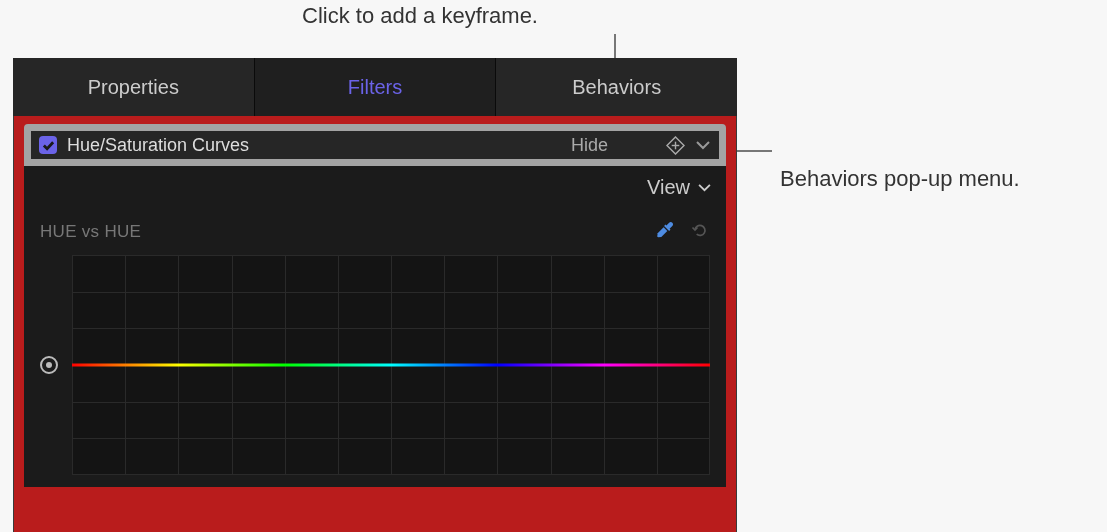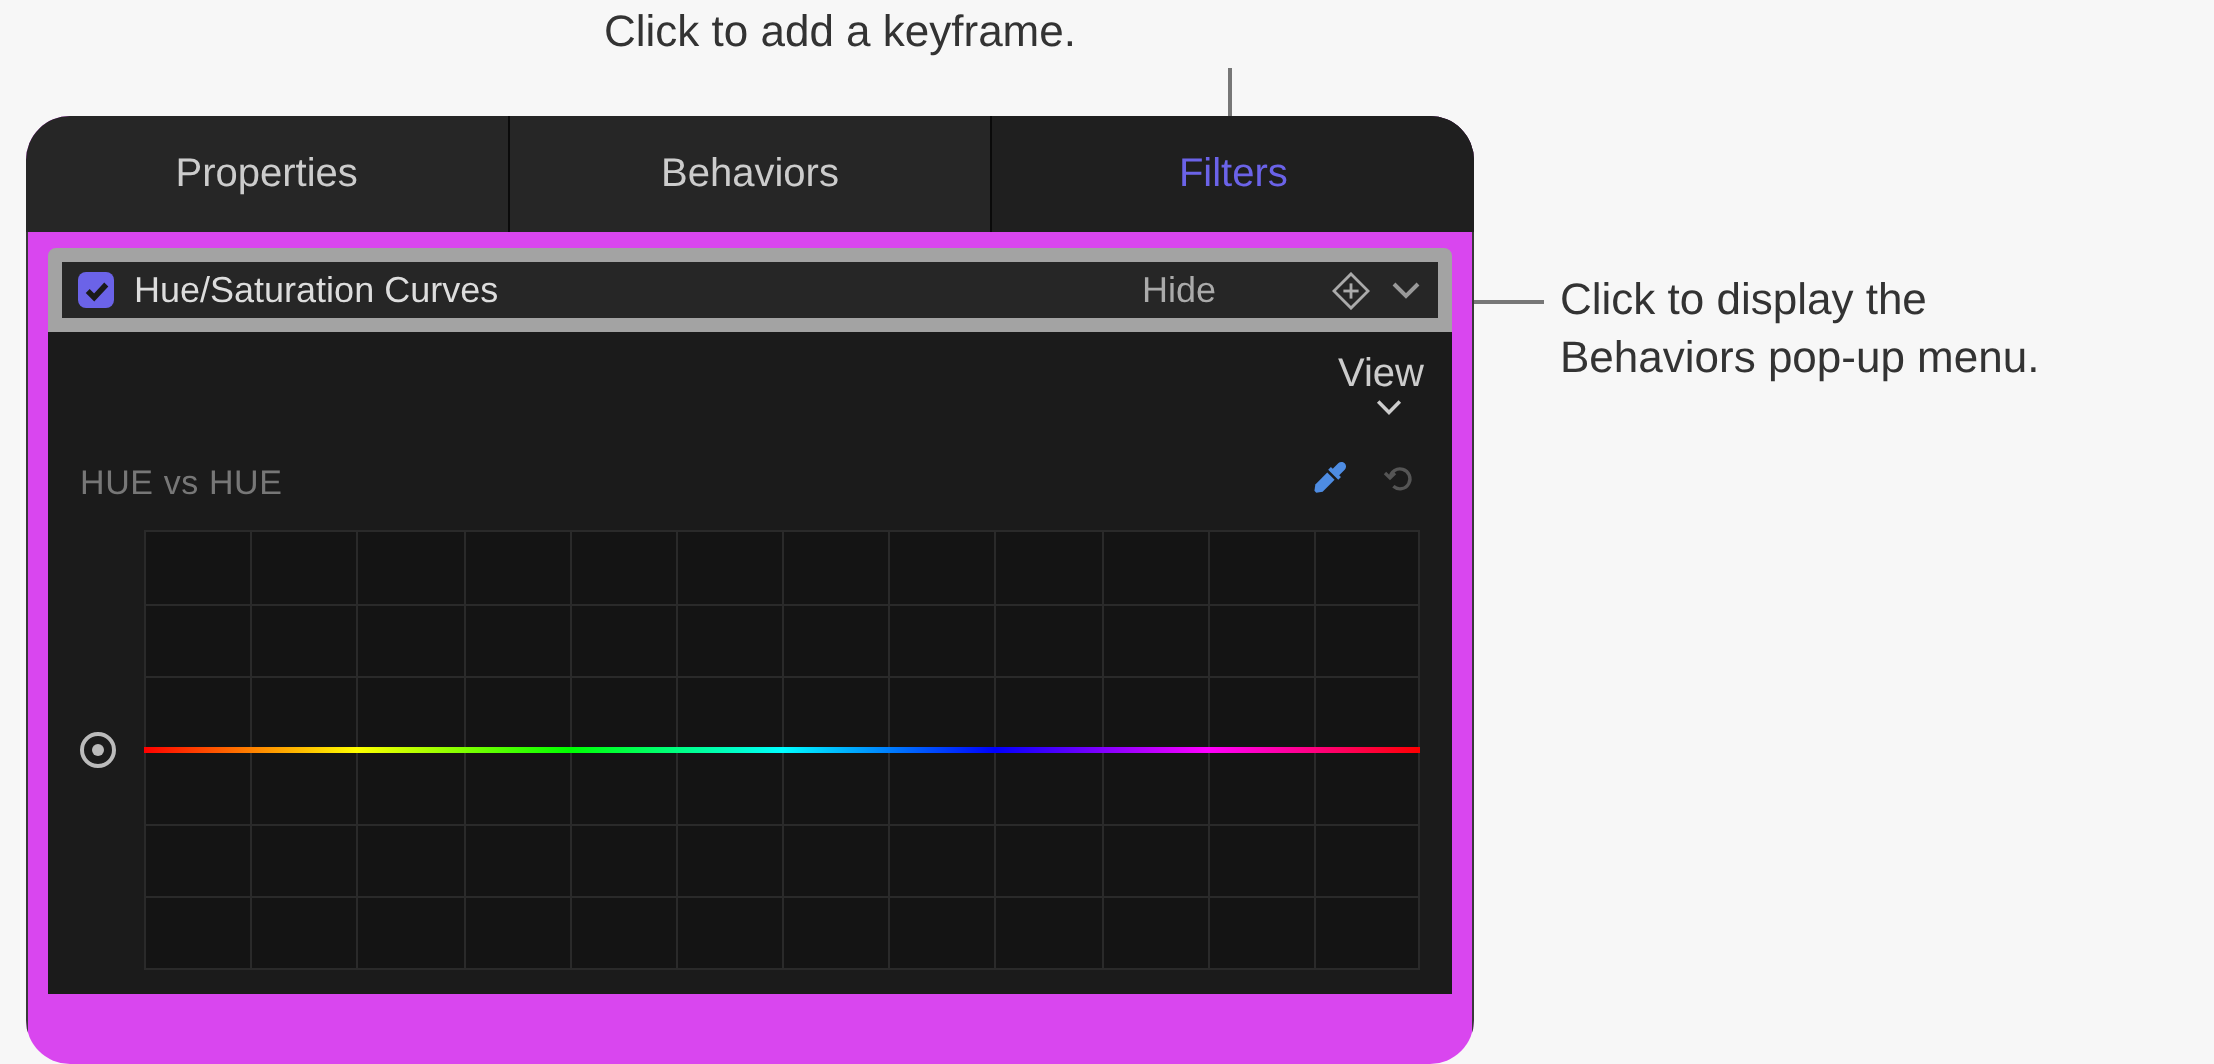--- a/index.html
+++ b/index.html
@@ -36,23 +36,22 @@
       left: 780px;
     }
     
     
     .inspector {
       position: absolute;
       top: 58px;
       left: 13px;
       width: 724px;
       height: 474px;
-      background: #d946ef;
+      background: #b91c1c;
       overflow: hidden;
-      border-radius: 22px;
     }
     
     
     .tabs {
       display: flex;
       background: #262626;
       height: 58px;
     }
     
     .tab {
@@ -164,21 +163,20 @@
       padding: 10px 14px 6px 14px;
       background: #1b1b1b;
     }
     
     .view-popup {
       display: flex;
       align-items: center;
       color: #ccc;
       font-size: 20px;
       cursor: pointer;
-      flex-direction: column;
     }
     
     .view-popup svg {
       width: 15px;
       height: 9px;
       stroke: #ccc;
       stroke-width: 2;
       fill: none;
       margin-left: 7px;
     }
@@ -284,42 +282,42 @@
         #8000ff 75%, #ff00ff 83.33%, #ff0080 91.66%,
         #ff0000 100%);
     }
   </style>
 </head>
 <body>
 
 <div class="callout-text callout-top">Click to add a keyframe.</div>
 
 <div class="callout-text callout-right">
-  <span>Click to display the</span><br>
+  <br>
   <span>Behaviors pop-up menu.</span>
 </div>
 
 <svg style="position:absolute;top:0;left:0;pointer-events:none;" width="1107" height="532">
 
   <path d="M 615 34 L 615 151 L 658 151" stroke="#777" stroke-width="2" fill="none"></path>
 
   <line x1="772" y1="151" x2="712" y2="151" stroke="#777" stroke-width="2"></line>
 </svg>
 
 <div class="inspector">
 
   <div class="tabs">
     <div class="tab">
       <span>Properties</span>
     </div>
+    <div class="tab active">
+      <span>Filters</span>
+    </div>
     <div class="tab">
       <span>Behaviors</span>
-    </div>
-    <div class="tab active">
-      <span>Filters</span>
     </div>
   </div>
 
   <div class="inspector-body">
 
     <div class="section-header">
       <div class="checkbox">
         <svg viewBox="0 0 14 14">
           <polyline points="2,7 5.5,10.5 12,3.5"></polyline>
         </svg>

